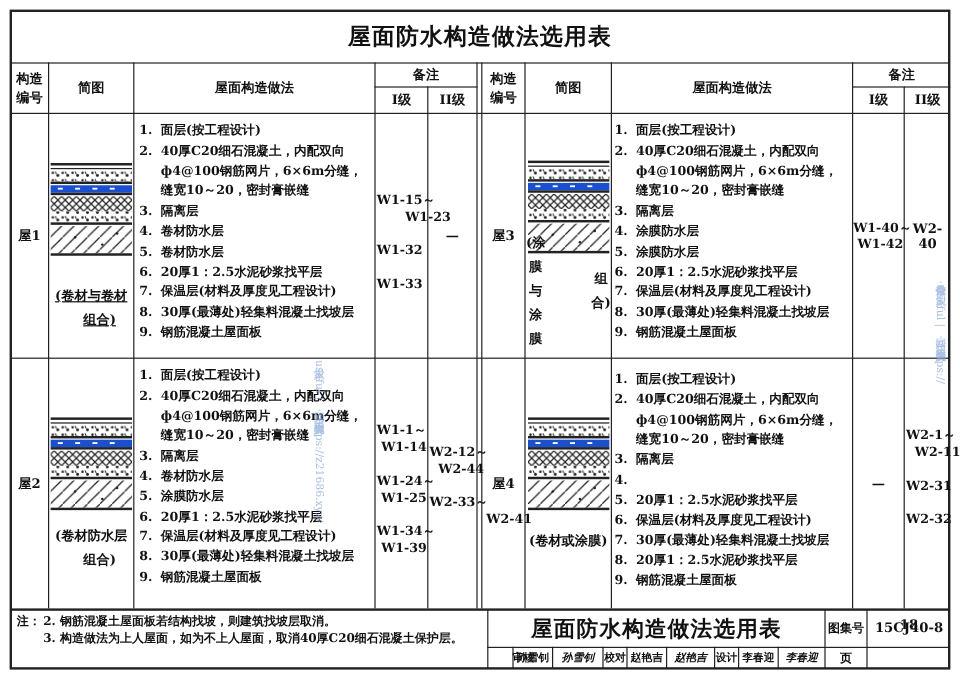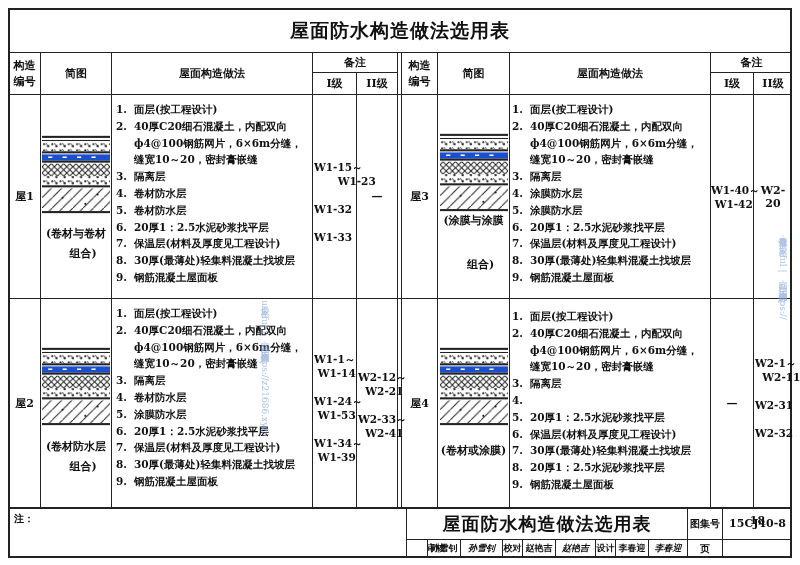--- a/index.html
+++ b/index.html
@@ -118,21 +118,21 @@
     </g>
   </defs>
 </svg>
 
 <div class="abs cellc" style="left:9px; top:95px; width:31px; height:203px;">屋1</div>
 <div class="abs" style="left:42px; top:135px; width:68px; height:80px;">
   <svg width="68" height="80" viewBox="0 0 66 76">
       <use href="#section"></use>
     </svg>
 </div>
-<div class="abs cellc" style="left:41px; top:224px; width:70px; height:40px; flex-direction:column; line-height:20px;">
+<div class="abs cellc" style="left:41px; top:237px; width:70px; height:40px; flex-direction:column; line-height:20px;text-decoration:underline;">
   <span>(卷材与卷材</span>
   <span style="padding-left:14px">组合)</span>
 </div>
 <div class="abs method" style="left:116px; top:101px; width:196px;" id="m0">
     <div class="item">
       <span class="num">1.</span>
       <span>面层(按工程设计)</span>
     </div>
     <div class="item">
       <span class="num">2.</span>
@@ -239,40 +239,40 @@
     <div class="item">
       <span class="num">9.</span>
       <span>钢筋混凝土屋面板</span>
     </div>
   </div>
 <div class="abs remark" style="left:314px; top:352px; width:42px;" id="g1_1">
     <div style="white-space: pre; min-height: 14px;">W1-1～</div>
     <div style="white-space: pre; min-height: 14px;"> W1-14</div>
     <div style="white-space: pre; min-height: 14px;"></div>
     <div style="white-space: pre; min-height: 14px;">W1-24～</div>
-    <div style="white-space: pre; min-height: 14px;"> W1-53</div>
+    <div style="white-space: pre; min-height: 14px;"> W1-25</div>
     <div style="white-space: pre; min-height: 14px;"></div>
     <div style="white-space: pre; min-height: 14px;">W1-34～</div>
     <div style="white-space: pre; min-height: 14px;"> W1-39</div>
   </div>
 <div class="abs remark" style="left:358px; top:370px; width:40px;" id="g2_1">
     <div style="white-space: pre; min-height: 14px;">W2-12～</div>
-    <div style="white-space: pre; min-height: 14px;">  W2-21</div>
+    <div style="white-space: pre; min-height: 14px;">  W2-44</div>
     <div style="white-space: pre; min-height: 14px;"></div>
     <div style="white-space: pre; min-height: 14px;">W2-33～</div>
-    <div style="white-space: pre; min-height: 14px;">  W2-41</div>
+    <div style="white-space: pre; min-height: 14px; padding-left: 40px;">  W2-41</div>
   </div>
 
 <div class="abs cellc" style="left:402px; top:95px; width:35px; height:203px;">屋3</div>
 <div class="abs" style="left:440px; top:133px; width:68px; height:80px;">
   <svg width="68" height="80" viewBox="0 0 66 76">
       <use href="#section"></use>
     </svg>
 </div>
-<div class="abs cellc" style="left:438px; top:223px; width:71px; height:40px; flex-direction:column; line-height:20px;gap:24px;">
+<div class="abs cellc" style="left:438px; top:223px; width:71px; height:40px; flex-direction:row; line-height:20px;gap:24px;">
   <span>(涂膜与涂膜</span>
   <span style="padding-left:14px">组合)</span>
 </div>
 <div class="abs method" style="left:512px; top:101px; width:198px;" id="m2">
     <div class="item">
       <span class="num">1.</span>
       <span>面层(按工程设计)</span>
     </div>
     <div class="item">
       <span class="num">2.</span>
@@ -312,21 +312,21 @@
     </div>
     <div class="item">
       <span class="num">9.</span>
       <span>钢筋混凝土屋面板</span>
     </div>
   </div>
 <div class="abs remark" style="left:711px; top:183px; width:42px;" id="g1_2">
     <div style="white-space: pre; min-height: 14px;">W1-40～</div>
     <div style="white-space: pre; min-height: 14px;"> W1-42</div>
   </div>
-<div class="abs cellc" style="left:754px; top:95px; width:38px; height:203px;">W2-20</div>
+<div class="abs cellc" style="left:754px; top:95px; width:38px; height:203px;">W2-40</div>
 
 <div class="abs cellc" style="left:402px; top:299px; width:35px; height:208px;">屋4</div>
 <div class="abs" style="left:440px; top:347px; width:68px; height:80px;">
   <svg width="68" height="80" viewBox="0 0 66 76">
       <use href="#section"></use>
     </svg>
 </div>
 <div class="abs cellc" style="left:438px; top:438px; width:71px; height:24px;">(卷材或涂膜)</div>
 <div class="abs method" style="left:512px; top:308px; width:198px;" id="m3">
     <div class="item">
@@ -380,20 +380,22 @@
     <div style="white-space: pre; min-height: 14px;"></div>
     <div style="white-space: pre; min-height: 14px;">W2-31</div>
     <div style="white-space: pre; min-height: 14px;"></div>
     <div style="white-space: pre; min-height: 14px;">W2-32</div>
   </div>
 
 <div class="abs note" style="left:14px; top:512px; width:390px;">
   <div style="display:flex">
     <span style="width:22px; flex:none">注：</span>
     <div>
+      <div>2. 钢筋混凝土屋面板若结构找坡，则建筑找坡层取消。</div>
+      <div style="white-space:nowrap">3. 构造做法为上人屋面，如为不上人屋面，取消40厚C20细石混凝土保护层。</div>
     </div>
   </div>
 </div>
 
 <div class="abs cellc footer-title" style="left:407px; top:508px; width:280px; height:31px;">屋面防水构造做法选用表</div>
 <div class="abs cellc" style="left:688px; top:508px; width:34px; height:31px; font-size:10px;">图集号</div>
 <div class="abs cellc" style="left:723px; top:508px; width:69px; height:31px;">15CJ40-8</div>
 <div class="abs cellc" style="left:688px; top:540px; width:34px; height:17px; font-size:10px;">页</div>
 <div class="abs cellc" style="left:723px; top:512px; width:69px; height:17px;">18</div>
 

